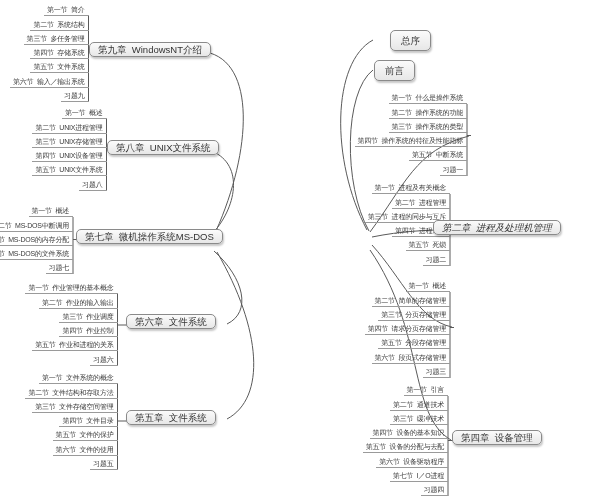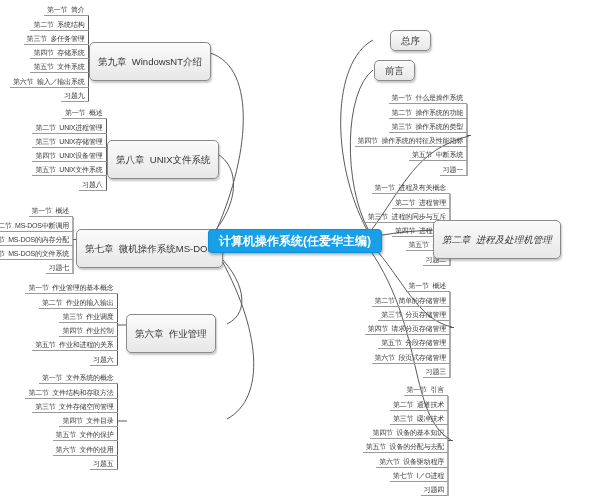--- a/index.html
+++ b/index.html
@@ -9,21 +9,21 @@
     font-family:"Liberation Sans","DejaVu Sans",sans-serif;
   }
   svg.wires{position:absolute;left:0;top:0;z-index:1;}
   svg.wires path{stroke:#5a5a5a;stroke-width:1;fill:none;}
 
   .topic{
     position:absolute;z-index:3;box-sizing:border-box;white-space:pre;
     border:1px solid #8a8a8a;border-radius:5px;color:#333;
     background:linear-gradient(#fbfbfb,#e7e7e7);
     box-shadow:1px 2px 2px rgba(0,0,0,.22);
-    font-size:9.5px;line-height:13px;padding:12px 8px;
+    font-size:9.5px;line-height:13px;padding:0 8px;
   }
   .topic.small{padding:3px 10px;}
   .central{
     position:absolute;z-index:4;white-space:pre;
     background:#17a0e8;border:1px solid #0f8fd4;border-radius:4px;
     color:#fff;font-weight:bold;font-size:12px;line-height:14px;
     padding:4px 10px;box-shadow:1px 2px 3px rgba(0,0,0,.3);
   }
   .leaves{position:absolute;z-index:2;display:flex;flex-direction:column;align-items:flex-end;}
   .leaf{height:14.3px;display:flex;align-items:flex-end;}
@@ -56,31 +56,32 @@
     <path d="M 106.5 119 L 106.5 191"></path>
     <path d="M 73 217 L 73 274 M 73 239.5 L 77 239.5"></path>
     <path d="M 117.5 294 L 117.5 366 M 117.5 325 L 127 325"></path>
     <path d="M 117.5 384 L 117.5 470 M 117.5 421 L 127 421"></path>
     <path d="M 467 104 L 467 176 M 467 135.5 L 471 135.5"></path>
     <path d="M 450 194 L 450 266 M 450 230 L 454 230"></path>
     <path d="M 450 292 L 450 378 M 450 327.5 L 454 327.5"></path>
     <path d="M 448 396 L 448 496 M 448 440.5 L 453 440.5"></path>
   </svg>
 
-  <div class="central" style="left:208px;top:229px;">计算机操作系统(任爱华主编)</div>
 
   <div class="topic" style="left:89px;top:42px;">第九章  WindowsNT介绍</div>
   <div class="topic" style="left:107px;top:140px;">第八章  UNIX文件系统</div>
   <div class="topic" style="left:76px;top:229px;">第七章  微机操作系统MS-DOS</div>
-  <div class="topic" style="left:126px;top:314px;">第六章  作业管理</div>
+  <div class="topic" style="left:126px;top:314px;">第六章  文件系统</div>
+  <div class="topic" style="left:126px;top:410px;">第五章  文件系统</div>
 
   <div class="topic small" style="left:374px;top:30px;margin-left:16px;">总序</div>
   <div class="topic small" style="left:374px;top:60px;">前言</div>
 
   <div class="topic" style="left:433px;top:220px;font-style:italic;">第二章  进程及处理机管理</div>
+  <div class="topic" style="left:452px;top:430px;">第四章  设备管理</div>
 
   <div class="leaves" style="right:523.5px;top:2px;">
       <div class="leaf">
         <span>第一节  简介</span>
       </div>
       <div class="leaf">
         <span>第二节  系统结构</span>
       </div>
       <div class="leaf">
         <span>第三节  多任务管理</span>

